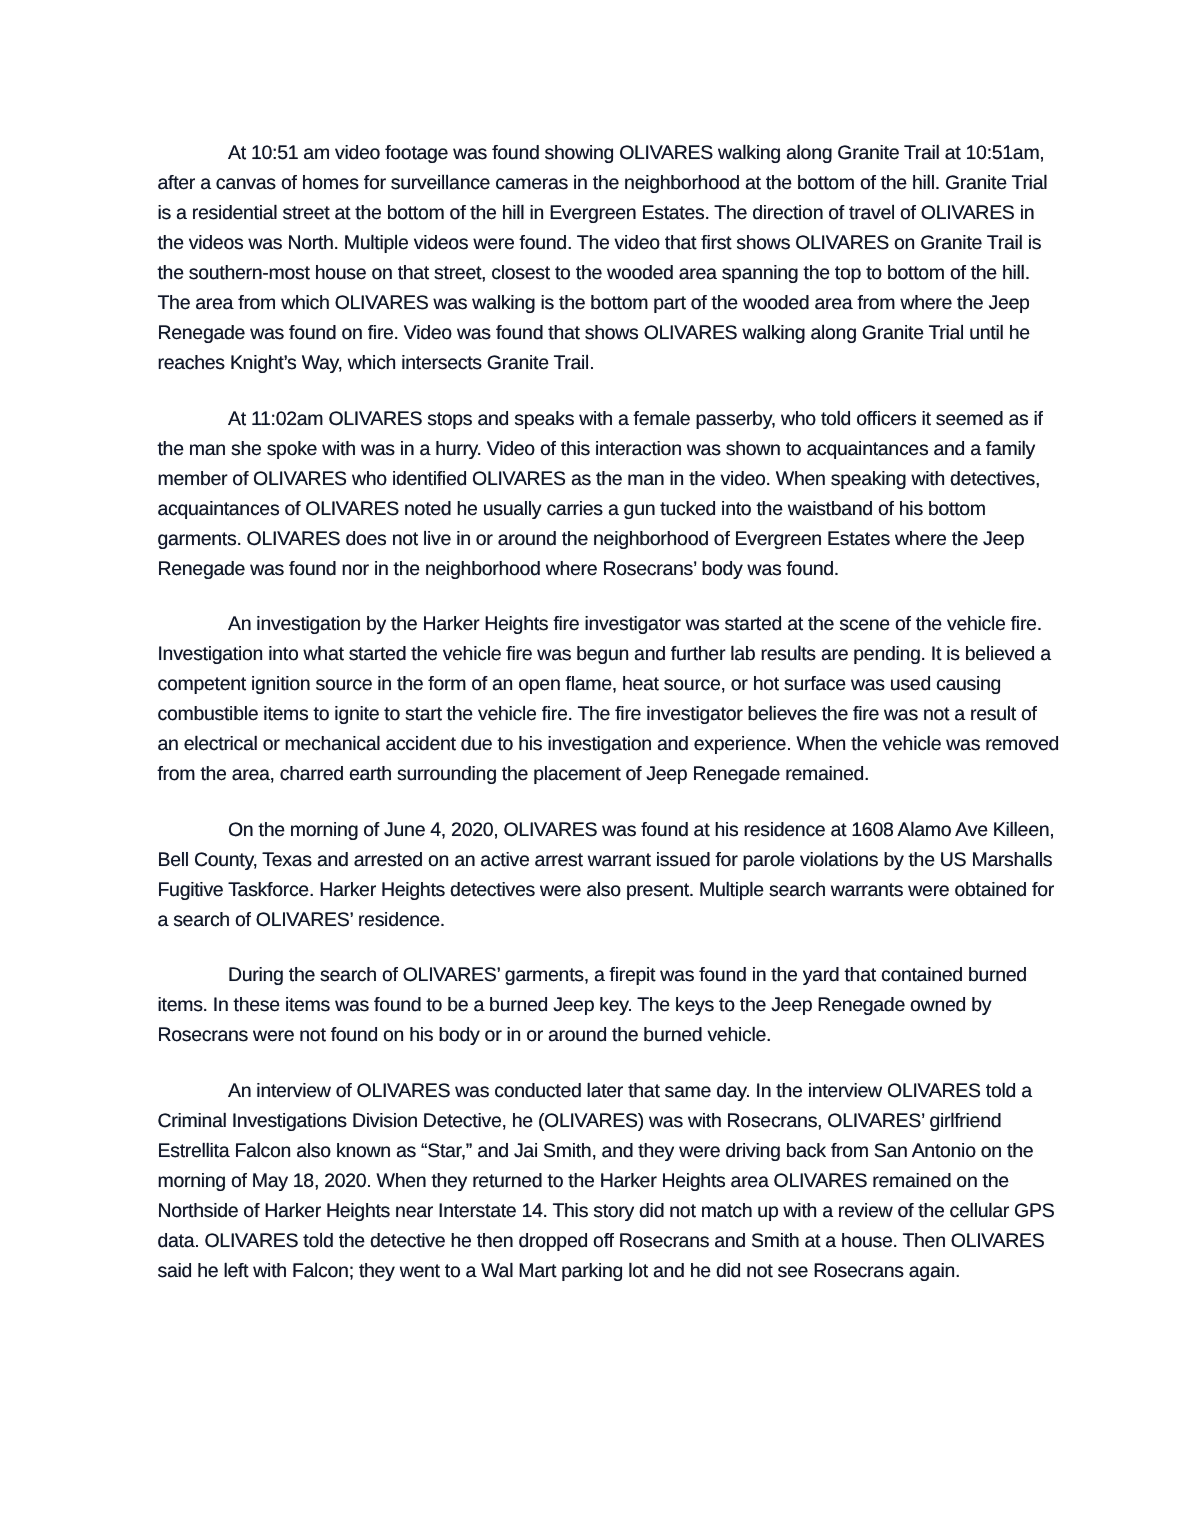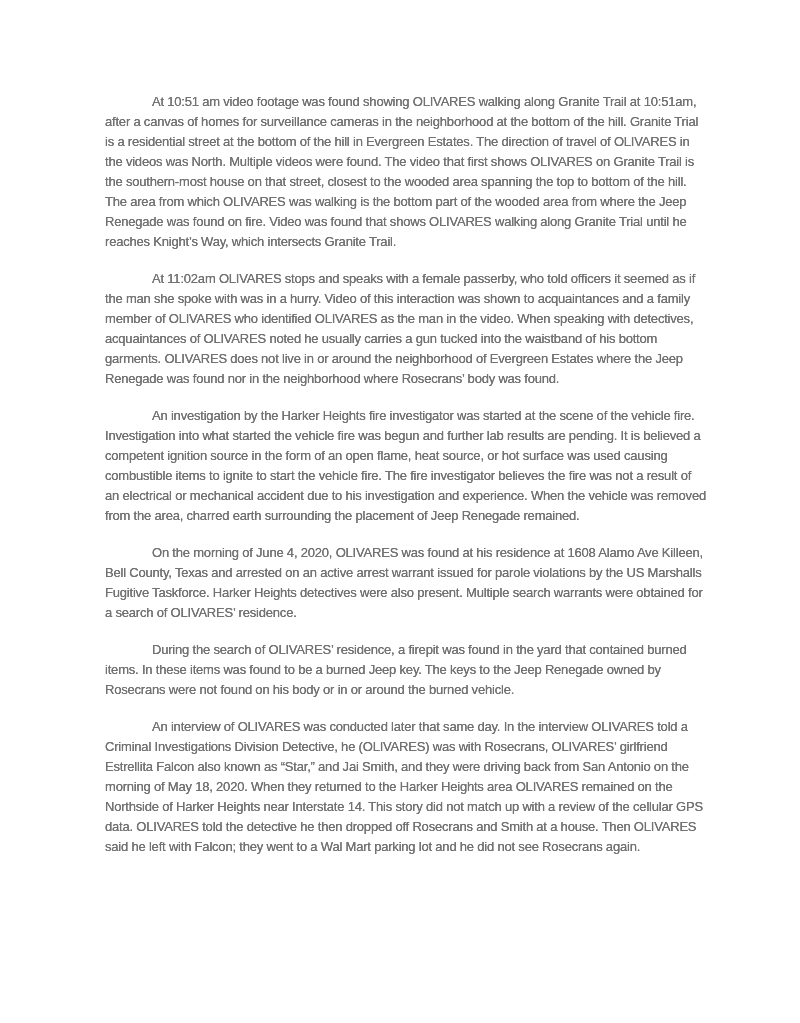--- a/index.html
+++ b/index.html
@@ -21,31 +21,31 @@
     top: 92px;
     width: 602px;
   }
   .para {
     margin: 0 0 17px 0;
     text-indent: 47px;
     font-family: "Liberation Sans", sans-serif;
     font-size: 13px;
     letter-spacing: -0.2px;
     line-height: 20px;
-    color: #737373;
+    color: #0f172a;
     text-align: left;
     text-shadow: 0 0 0.45px rgba(10,10,10,0.65);
   }
 </style>
 </head>
 <body>
 
 <div class="page">
   <div class="text-block">
 
   <p class="para">At 10:51 am video footage was found showing OLIVARES walking along Granite Trail at 10:51am, after a canvas of homes for surveillance cameras in the neighborhood at the bottom of the hill. Granite Trial is a residential street at the bottom of the hill in Evergreen Estates. The direction of travel of OLIVARES in the videos was North. Multiple videos were found. The video that first shows OLIVARES on Granite Trail is the southern-most house on that street, closest to the wooded area spanning the top to bottom of the hill. The area from which OLIVARES was walking is the bottom part of the wooded area from where the Jeep Renegade was found on fire. Video was found that shows OLIVARES walking along Granite Trial until he reaches Knight’s Way, which intersects Granite Trail.</p>
       <p class="para">At 11:02am OLIVARES stops and speaks with a female passerby, who told officers it seemed as if the man she spoke with was in a hurry. Video of this interaction was shown to acquaintances and a family member of OLIVARES who identified OLIVARES as the man in the video. When speaking with detectives, acquaintances of OLIVARES noted he usually carries a gun tucked into the waistband of his bottom garments. OLIVARES does not live in or around the neighborhood of Evergreen Estates where the Jeep Renegade was found nor in the neighborhood where Rosecrans’ body was found.</p>
       <p class="para">An investigation by the Harker Heights fire investigator was started at the scene of the vehicle fire. Investigation into what started the vehicle fire was begun and further lab results are pending. It is believed a competent ignition source in the form of an open flame, heat source, or hot surface was used causing combustible items to ignite to start the vehicle fire. The fire investigator believes the fire was not a result of an electrical or mechanical accident due to his investigation and experience. When the vehicle was removed from the area, charred earth surrounding the placement of Jeep Renegade remained.</p>
       <p class="para">On the morning of June 4, 2020, OLIVARES was found at his residence at 1608 Alamo Ave Killeen, Bell County, Texas and arrested on an active arrest warrant issued for parole violations by the US Marshalls Fugitive Taskforce. Harker Heights detectives were also present. Multiple search warrants were obtained for a search of OLIVARES’ residence.</p>
-      <p class="para">During the search of OLIVARES’ residence, a firepit was found in the yard that contained burned items. In these items was found to be a burned Jeep key. The keys to the Jeep Renegade owned by Rosecrans were not found on his body or in or around the burned vehicle.</p>
+      <p class="para">During the search of OLIVARES’ garments, a firepit was found in the yard that contained burned items. In these items was found to be a burned Jeep key. The keys to the Jeep Renegade owned by Rosecrans were not found on his body or in or around the burned vehicle.</p>
       <p class="para">An interview of OLIVARES was conducted later that same day. In the interview OLIVARES told a Criminal Investigations Division Detective, he (OLIVARES) was with Rosecrans, OLIVARES’ girlfriend Estrellita Falcon also known as “Star,” and Jai Smith, and they were driving back from San Antonio on the morning of May 18, 2020. When they returned to the Harker Heights area OLIVARES remained on the Northside of Harker Heights near Interstate 14. This story did not match up with a review of the cellular GPS data. OLIVARES told the detective he then dropped off Rosecrans and Smith at a house. Then OLIVARES said he left with Falcon; they went to a Wal Mart parking lot and he did not see Rosecrans again.</p>
     </div>
 </div>
 
 </body></html>

